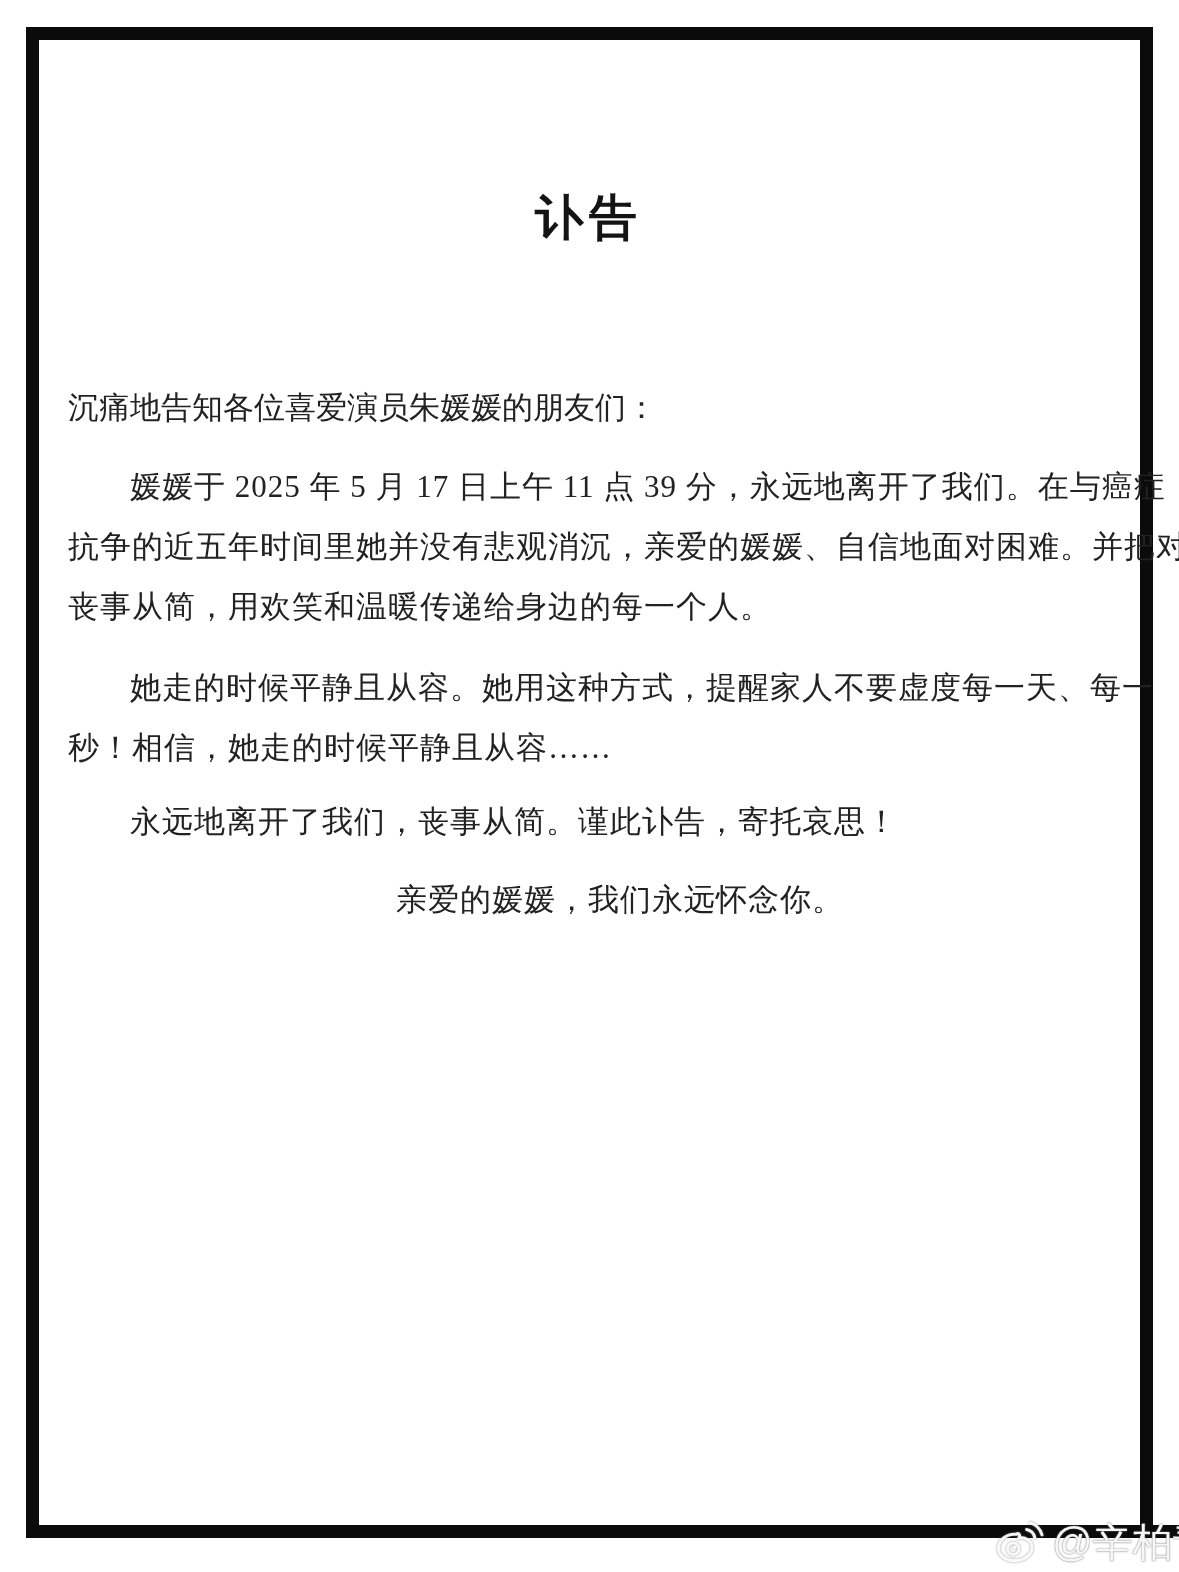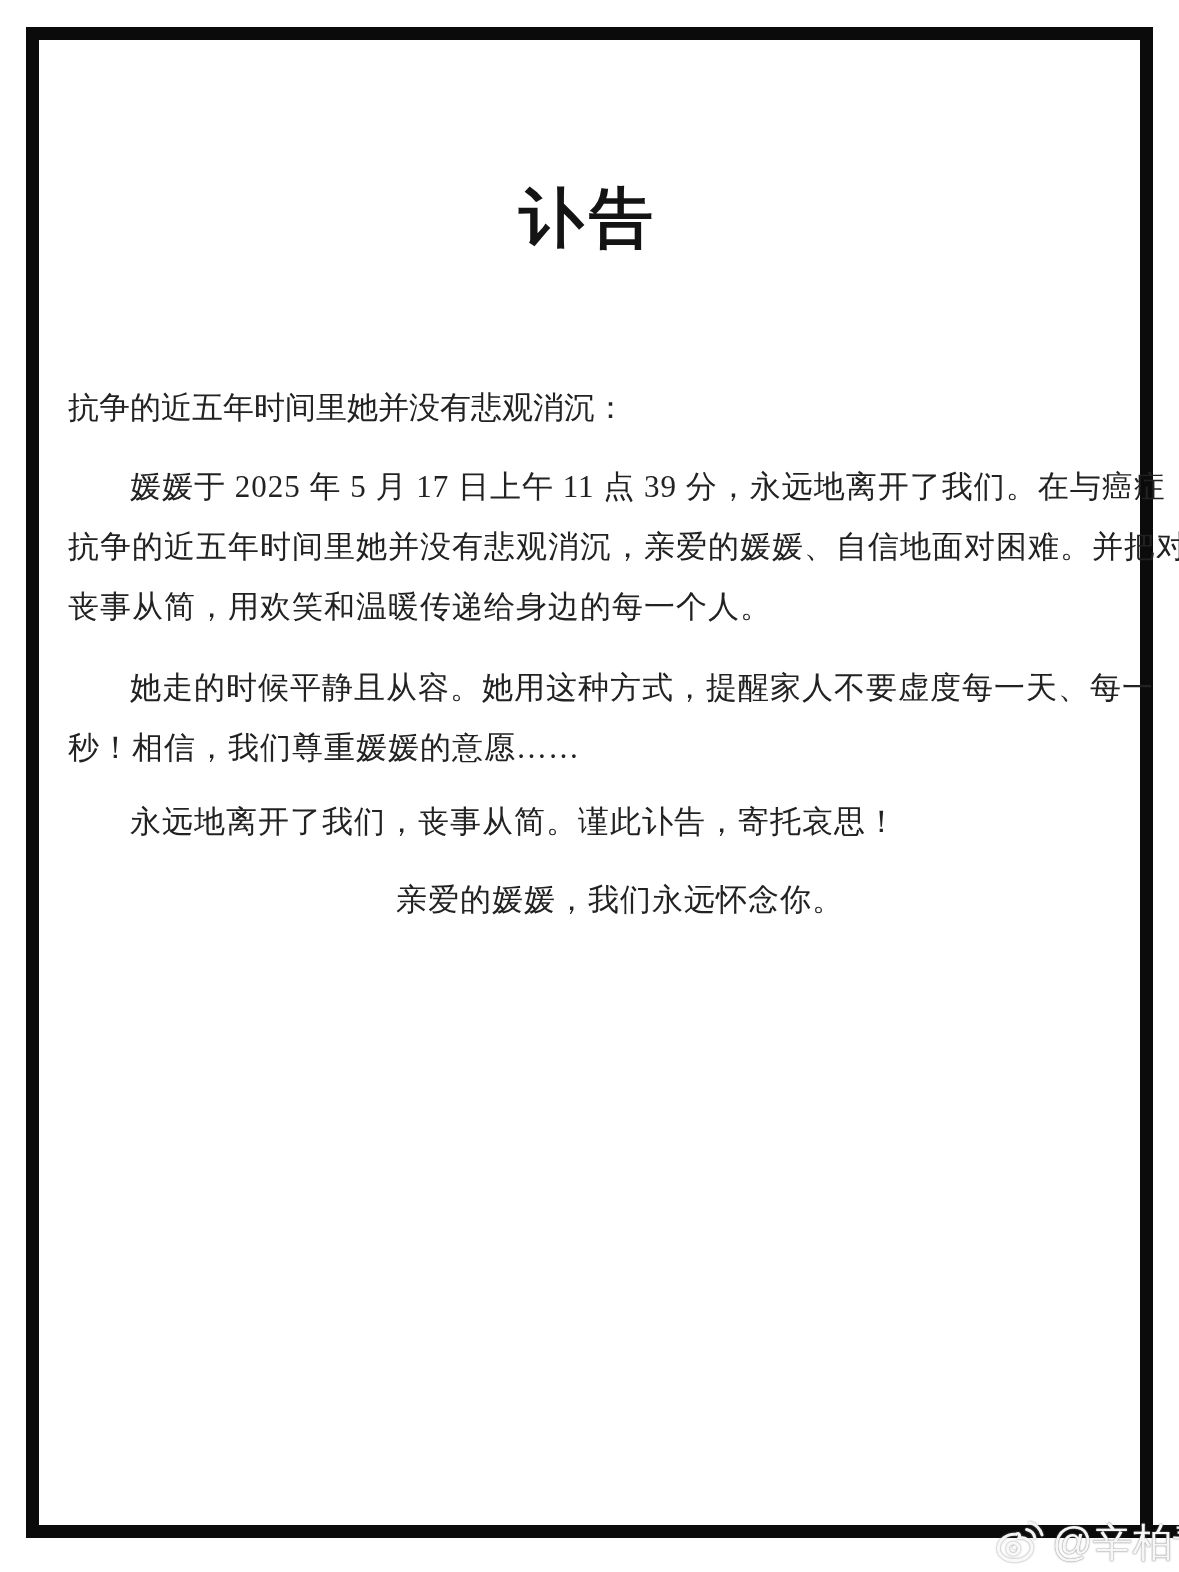--- a/index.html
+++ b/index.html
@@ -43,21 +43,21 @@
     font-family: "Liberation Serif", "DejaVu Serif", serif;
     font-size: 31px;
     line-height: 60px;
   }
   .title {
     margin: 0;
     padding-top: 185px;
     text-align: center;
     font-family: "Liberation Sans", "DejaVu Sans", sans-serif;
     font-weight: 700;
-    font-size: 64px;
+    font-size: 48px;
     line-height: 66px;
     letter-spacing: 6px;
     color: #141414;
   }
   .greeting {
     margin-top: 127px;
     white-space: nowrap;
   }
   .para { margin: 0; }
   .para-1 { margin-top: 19px; }
@@ -101,31 +101,31 @@
 
 <div class="page">
 
   <div class="frame"></div>
   <div class="frame-ext"></div>
 
   <div class="content">
 
     <div class="title">讣告</div>
 
-    <div class="greeting">抗争的近五年时间里她并没有悲观消沉：</div>
+    <div class="greeting">沉痛地告知各位喜爱演员朱媛媛的朋友们：</div>
 
     <div class="para para-1">
       <div class="line indent">媛媛于 2025 年 5 月 17 日上午 11 点 39 分，永远地离开了我们。在与癌症</div>
       <div class="line">抗争的近五年时间里她并没有悲观消沉，亲爱的媛媛、自信地面对困难。并把对</div>
       <div class="line">丧事从简，用欢笑和温暖传递给身边的每一个人。</div>
     </div>
 
     <div class="para para-2">
       <div class="line indent">她走的时候平静且从容。她用这种方式，提醒家人不要虚度每一天、每一</div>
-      <div class="line">秒！相信，我们尊重媛媛的意愿……</div>
+      <div class="line">秒！相信，她走的时候平静且从容……</div>
     </div>
 
     <div class="para para-3">
       <div class="line indent">永远地离开了我们，丧事从简。谨此讣告，寄托哀思！</div>
     </div>
 
     <div class="para para-4">
       <div class="line indent">亲爱的媛媛，我们永远怀念你。</div>
     </div>
 

